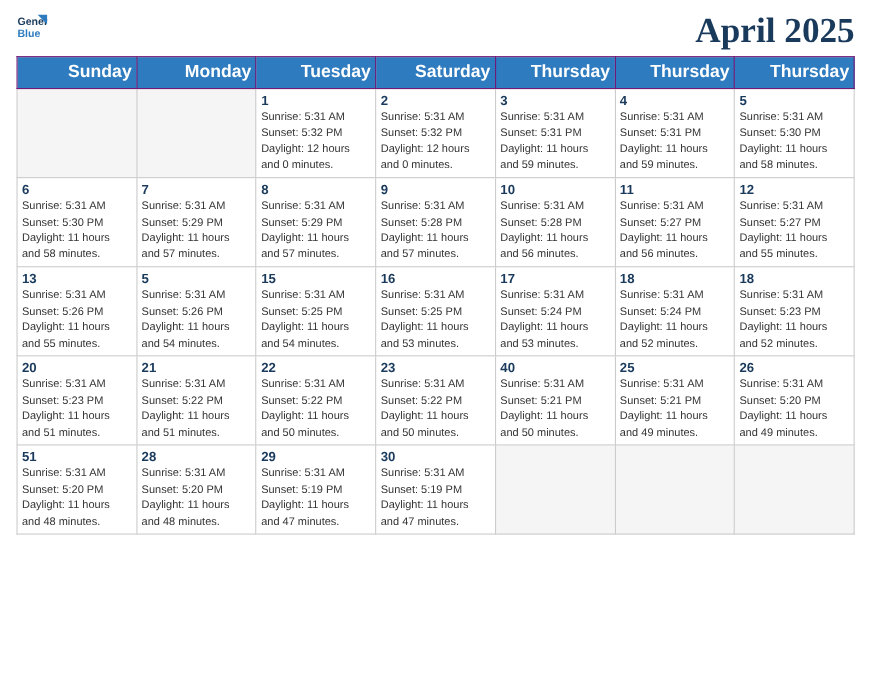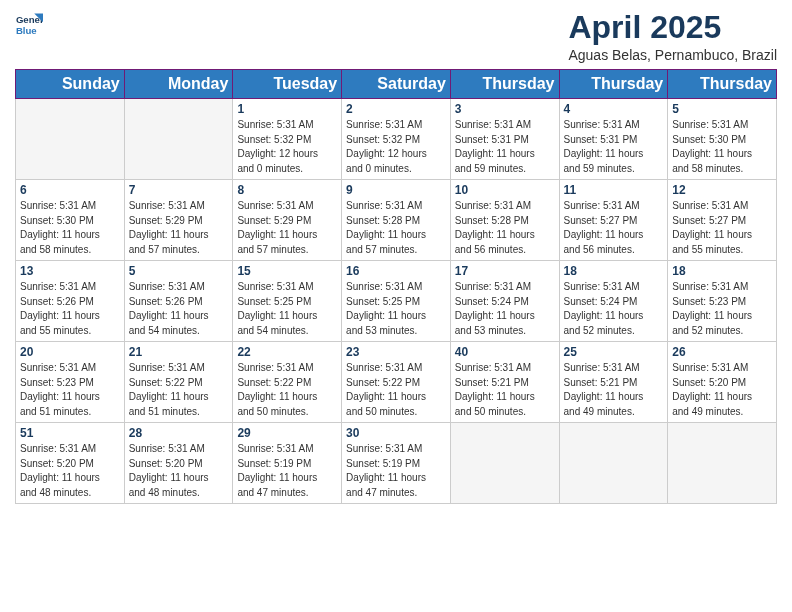--- a/index.html
+++ b/index.html
@@ -25,21 +25,22 @@
     .logo {
       display: flex;
       align-items: center;
       gap: 4px;
     }
     .logo-icon {
       width: 28px;
       height: 28px;
     }
     .header-right {
-      text-align: left;
+      text-align: center;
+      font-family: Liberation Serif, serif;
     }
     .month-title {
       font-size: 32px;
       font-weight: bold;
       color: #1a3a5c;
       line-height: 1.1;
     }
     .location {
       font-size: 14px;
       color: #333;
@@ -97,21 +98,20 @@
     <div class="logo">
       <svg class="logo-icon" viewBox="0 0 32 32">
         <rect x="0" y="0" width="32" height="32" fill="white"></rect>
         <text x="1" y="15" font-size="11" font-weight="bold" fill="#1a3a5c" font-family="Arial">General</text>
         <text x="1" y="27" font-size="11" font-weight="bold" fill="#2e7bbf" font-family="Arial">Blue</text>
         <polygon points="22,4 32,4 32,14" fill="#2e7bbf"></polygon>
       </svg>
     </div>
     <div class="header-right">
       <div class="month-title">April 2025</div>
-      <div class="location">Aguas Belas, Pernambuco, Brazil</div>
     </div>
   </div>
 
   <table class="calendar">
     <thead>
       <tr id="weekday-header">
           <th>Sunday</th>
           <th>Monday</th>
           <th>Tuesday</th>
           <th>Saturday</th>

